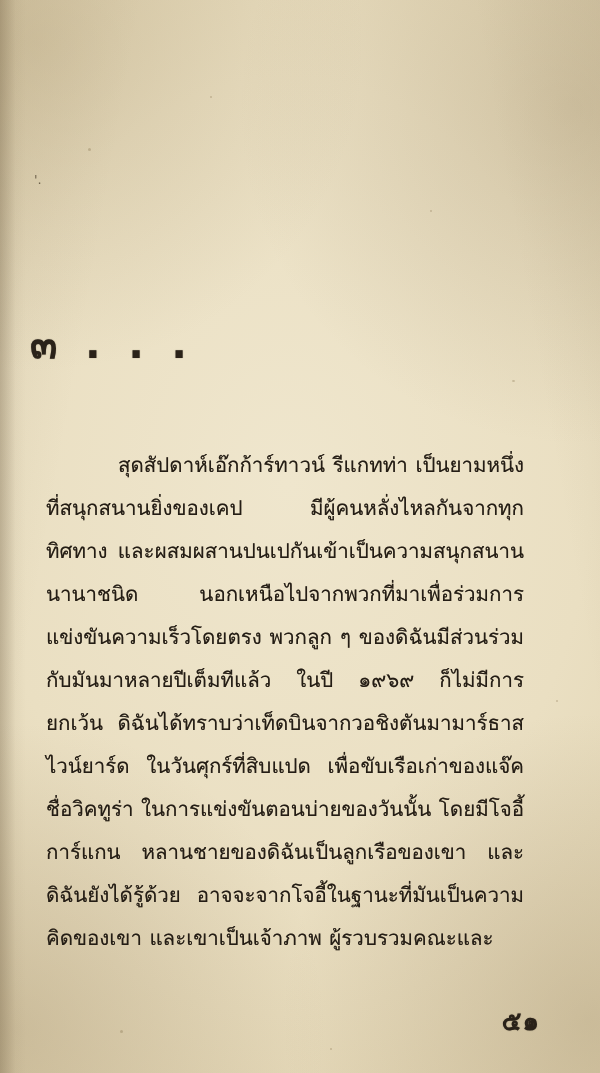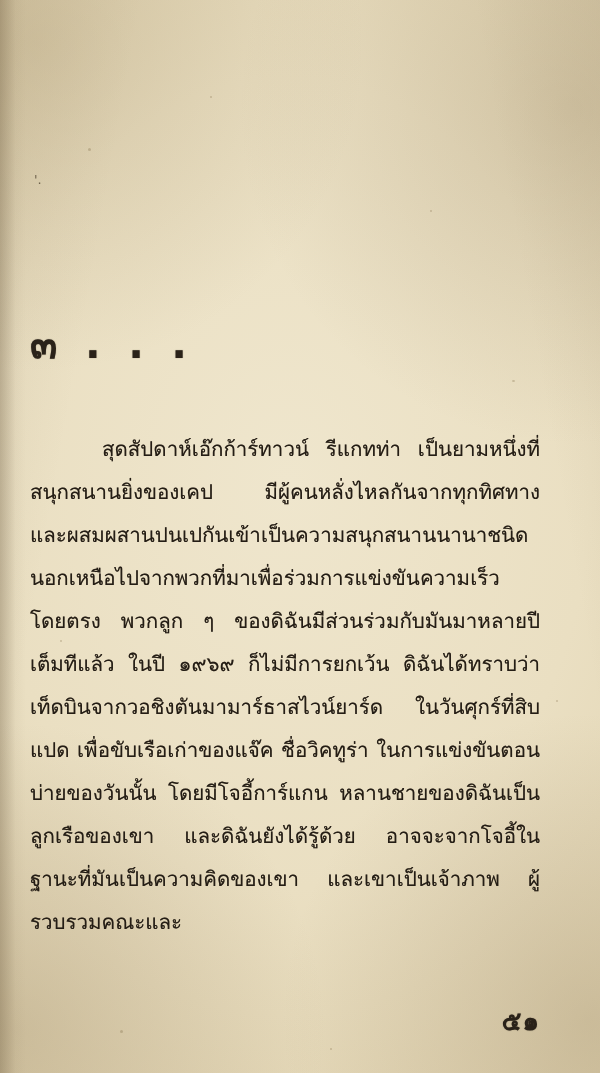--- a/index.html
+++ b/index.html
@@ -79,21 +79,21 @@
     width: 510px;
     font-family: "DejaVu Sans", sans-serif;
     font-size: 20.5px;
     line-height: 43px;
     color: #241d15;
     text-align: justify;
     text-justify: inter-word;
     text-shadow: 0 0 0.6px rgba(40,30,18,0.5);
     word-spacing: 1px;
   }
-  .body-text p { margin: 0; }
+  .body-text p { margin: 16px; }
   .body-text .indent { display: inline-block; width: 72px; }
 
   .page-number {
     position: absolute;
     right: 60px;
     top: 1000px;
     font-family: Liberation Serif, serif;
     font-size: 26px;
     color: #2a2219;
     font-weight: 700;

